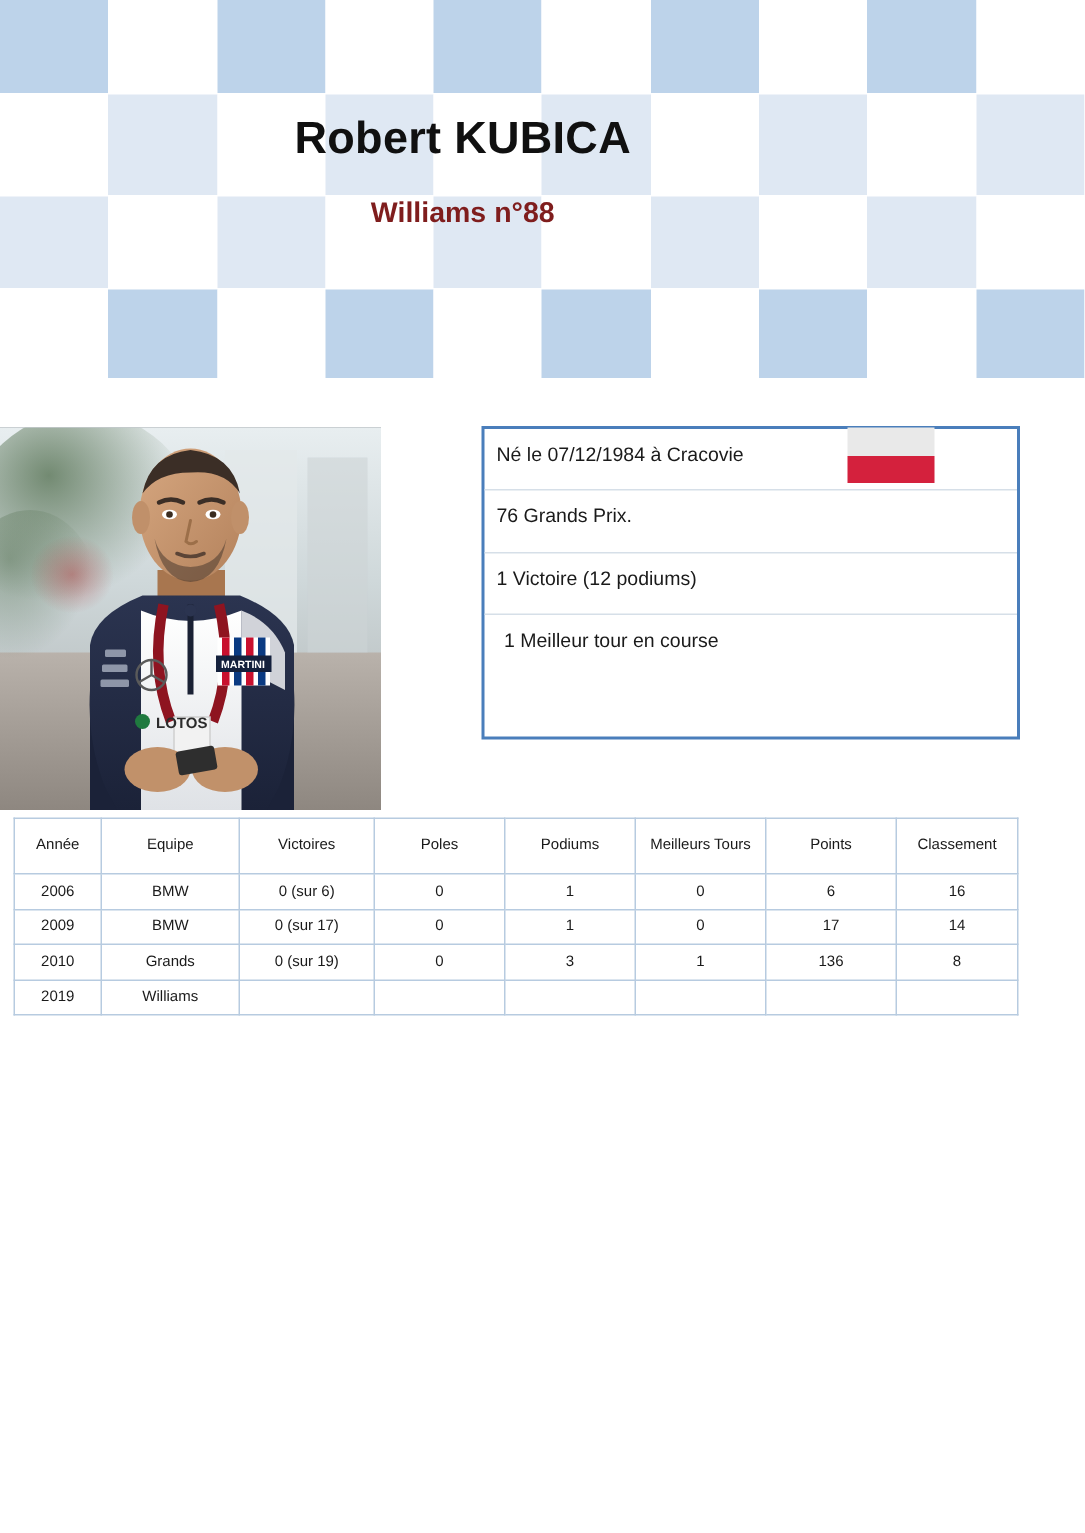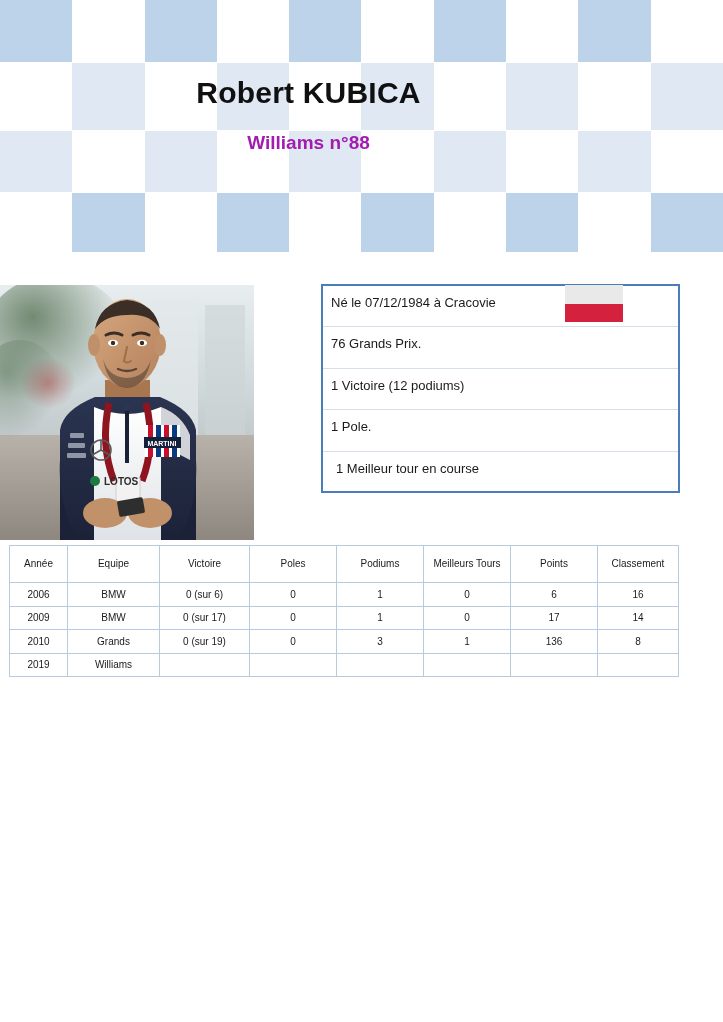--- a/index.html
+++ b/index.html
@@ -53,21 +53,21 @@
     font-size: 30px;
     font-weight: bold;
     color: #101010;
     letter-spacing: 0.2px;
     line-height: 1;
   }
   #page-subtitle {
     margin-top: 25px;
     font-size: 19px;
     font-weight: bold;
-    color: #a21caf;
+    color: #7f1d1d;
     line-height: 1;
   }
 
   
   #driver-photo {
     position: absolute;
     left: 0px;
     top: 285px;
     width: 254px;
     height: 255px;
@@ -322,40 +322,39 @@
 <div id="info-box">
   <div class="info-row">
     <span>Né le 07/12/1984 à Cracovie</span>
     <div id="polish-flag">
       <div class="flag-white"></div>
       <div class="flag-red"></div>
     </div>
   </div>
   <div class="info-row">76 Grands Prix.</div>
   <div class="info-row">1 Victoire (12 podiums)</div>
-  <div class="info-row">1 Pole.</div>
   <div class="info-row">1 Meilleur tour en course</div>
 </div>
 
 <table id="stats-table">
   <colgroup>
     <col class="col-annee">
       <col class="col-equipe">
       <col class="col-victoires">
       <col class="col-poles">
     <col class="col-podiums">
       <col class="col-meilleurs">
       <col class="col-points">
       <col class="col-classement">
   </colgroup>
   <thead>
     <tr>
       <th>Année</th>
       <th>Equipe</th>
-      <th>Victoire</th>
+      <th>Victoires</th>
       <th>Poles</th>
       <th>Podiums</th>
       <th>Meilleurs Tours</th>
       <th>Points</th>
       <th>Classement</th>
     </tr>
   </thead>
   <tbody id="stats-table-body">
       <tr>
         <td>2006</td>

